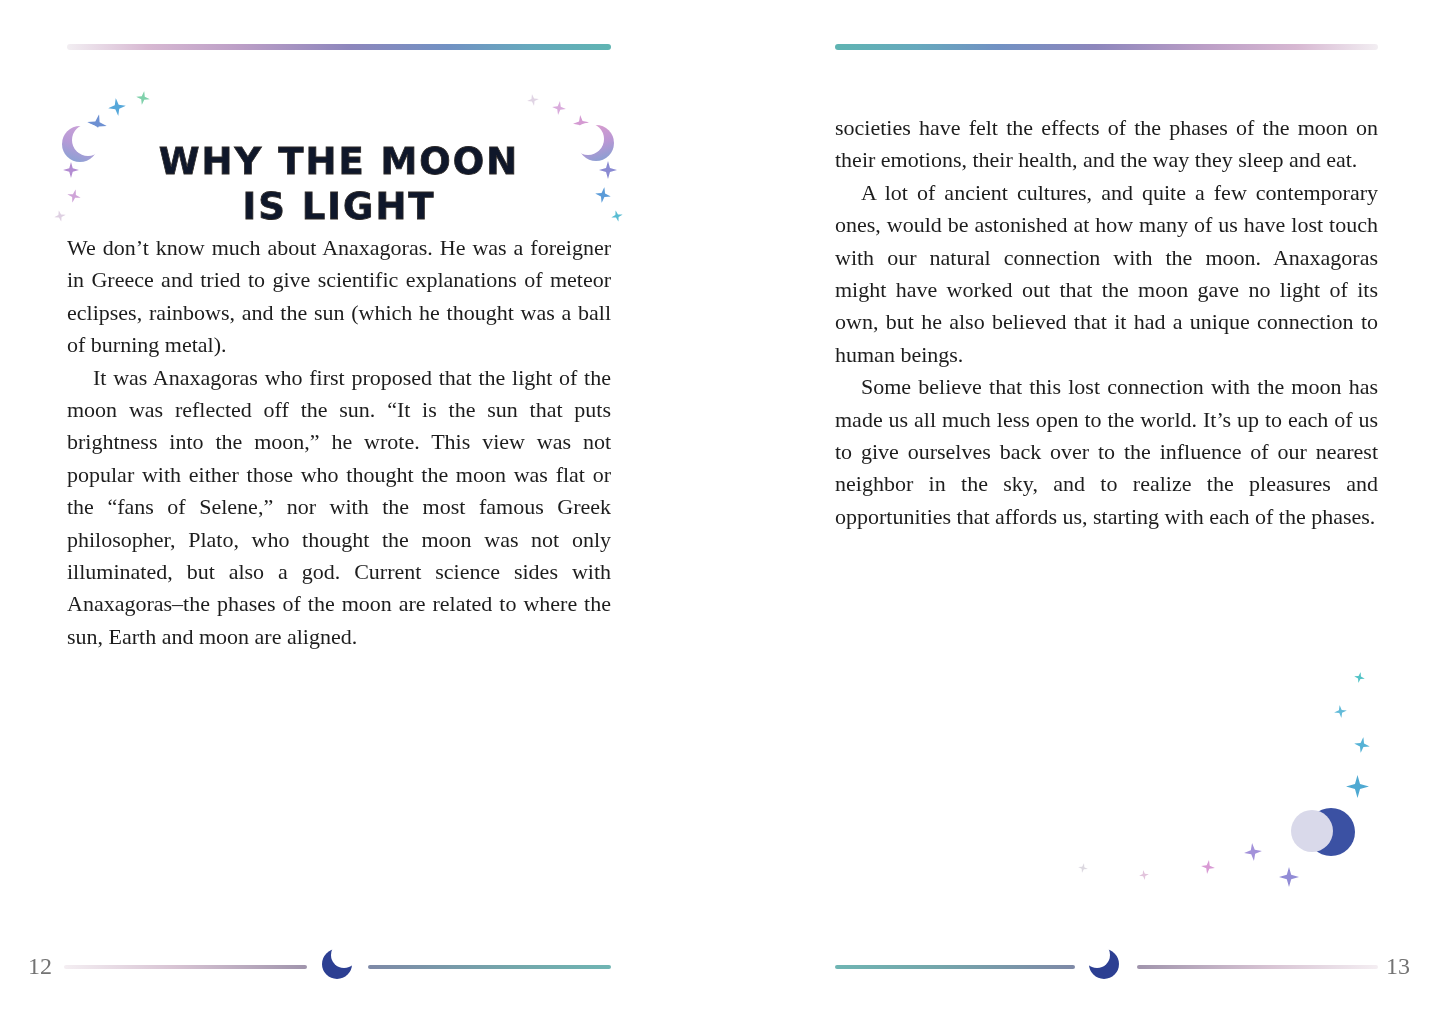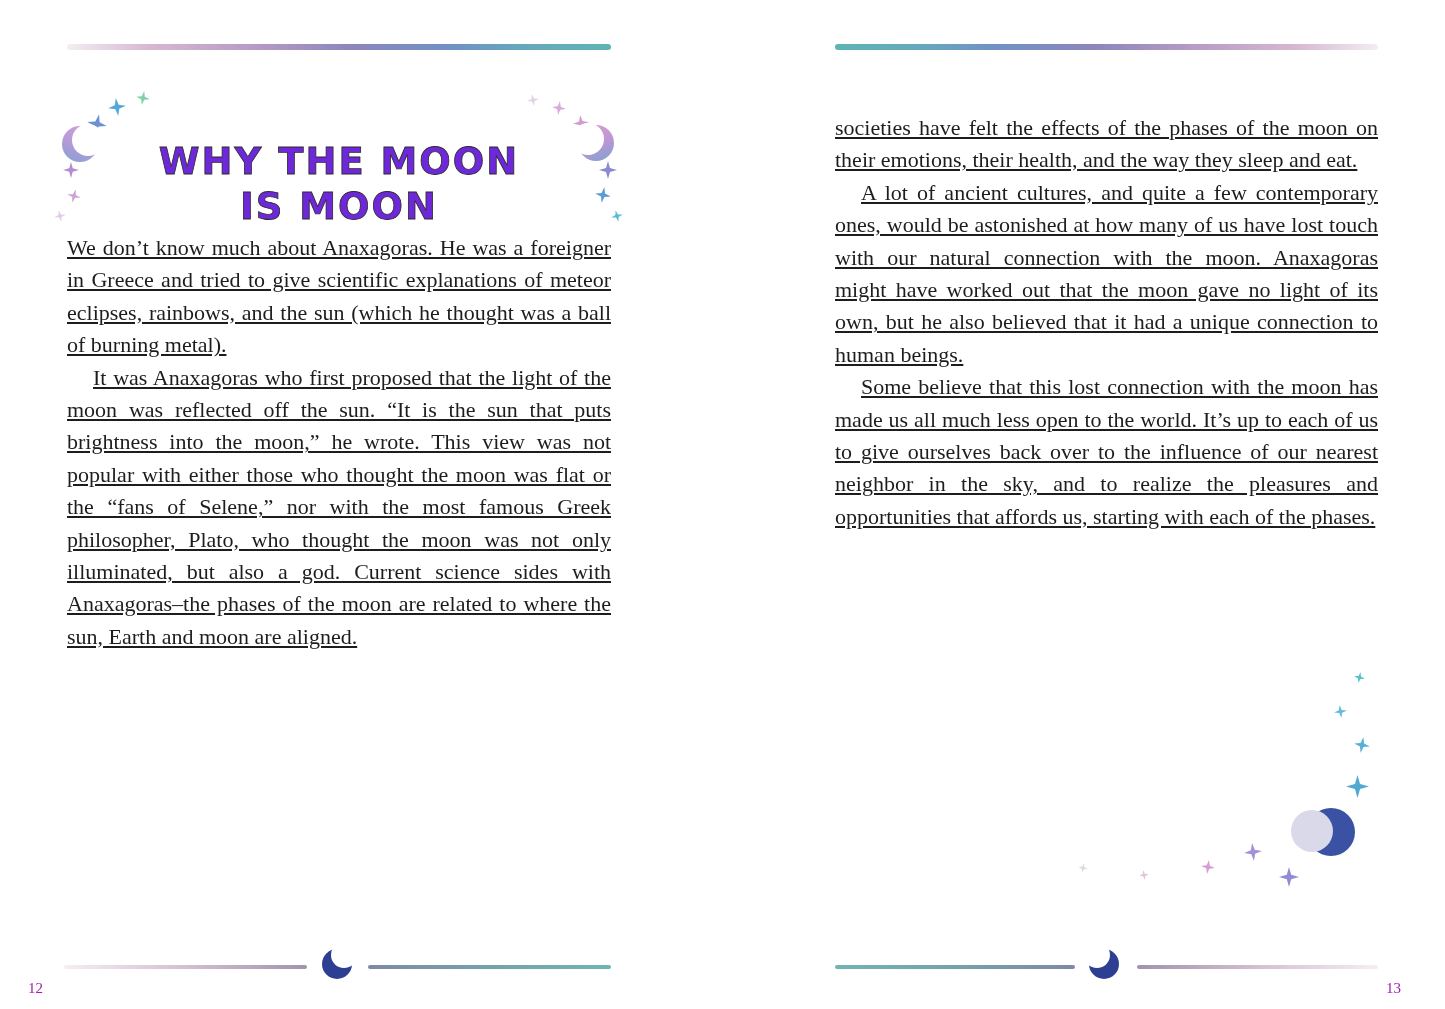--- a/index.html
+++ b/index.html
@@ -7,42 +7,42 @@
           font-family:"Liberation Serif",serif;}
   
   .topbar{position:absolute;top:44px;height:6px;border-radius:3px;}
   .topbar.l{left:67px;width:544px;
     background:linear-gradient(90deg,#f2eef2 0%,#d7b8d2 15%,#bb9ec6 32%,#8d86bc 52%,#7191c3 70%,#66a9bd 85%,#5fb4b2 100%);}
   .topbar.r{left:835px;width:543px;
     background:linear-gradient(90deg,#5fb4b2 0%,#66a9bd 15%,#7191c3 30%,#8d86bc 48%,#bb9ec6 68%,#d7b8d2 85%,#f2eef2 100%);}
   
   .title{position:absolute;left:67px;top:114px;width:544px;text-align:center;
     font-family:"DejaVu Sans",sans-serif;font-weight:800;font-size:37px;line-height:45px;
-    letter-spacing:2px;color:#6d28d9;-webkit-text-stroke:0.8px #2e2a28;}
+    letter-spacing:2px;color:#0f172a;-webkit-text-stroke:0.8px #2e2a28;}
   
   .body{position:absolute;font-size:22px;line-height:32.4px;color:#1d1d1d;text-align:justify;}
   .body.l{left:67px;top:232px;width:544px;}
   .body.r{left:835px;top:112px;width:543px;}
-  .para{margin:0;text-decoration:underline;}
+  .para{margin:0;}
   .para.indent{text-indent:26px;}
   
   .star{position:absolute;
     clip-path:polygon(50% 0%,61% 39%,100% 50%,61% 61%,50% 100%,39% 61%,0% 50%,39% 39%);}
   
   .dmoon{position:absolute;width:36px;height:36px;border-radius:50%;}
   .dmoon.l{background:linear-gradient(200deg,#c9a0d8 15%,#b49ad6 55%,#8aa2d4 92%);}
   .dmoon.r{background:linear-gradient(160deg,#d79ccf 15%,#b897d4 55%,#89a0d2 92%);}
   .dmoon::after{content:"";position:absolute;width:32px;height:32px;border-radius:50%;background:#fff;}
   .dmoon.l::after{left:10px;top:-2px;}
   .dmoon.r::after{left:-6px;top:-2px;}
   
   .bigmoon{position:absolute;left:1307px;top:808px;width:48px;height:48px;border-radius:50%;background:#3b51a3;}
   .bigmoon::before{content:"";position:absolute;width:42px;height:42px;border-radius:50%;background:#d9d9ea;left:-16px;top:2px;}
   
-  .pagenum{position:absolute;top:980px;font-size:15px;color:#a21caf;}
+  .pagenum{position:absolute;top:953px;font-size:24px;color:#737373;}
   .pagenum.l{left:28px;}
   .pagenum.r{left:1386px;}
   .fline{position:absolute;top:965px;height:4px;border-radius:2px;}
   .fline.f1{left:64px;width:243px;background:linear-gradient(90deg,#f4eef2 0%,#d8c4d4 45%,#a094ac 100%);}
   .fline.f2{left:368px;width:243px;background:linear-gradient(90deg,#7e89a7 0%,#73a7ab 60%,#6fb5b3 100%);}
   .fline.f3{left:835px;width:240px;background:linear-gradient(90deg,#6fb5b3 0%,#73a7ab 40%,#7e89a7 100%);}
   .fline.f4{left:1137px;width:241px;background:linear-gradient(90deg,#a094ac 0%,#d8c4d4 55%,#f4eef2 100%);}
   .fmoon{position:absolute;top:949px;width:30px;height:30px;border-radius:50%;background:#2c3f92;}
   .fmoon::after{content:"";position:absolute;width:26px;height:26px;border-radius:50%;background:#fff;}
   .fmoon.l{left:322px;}
@@ -66,21 +66,21 @@
   <div class="star" style="left:54px;top:210px;width:12px;height:12px;background:#ded0e2;transform:rotate(-12deg)"></div>
 
   <div class="star" style="left:527px;top:94px;width:12px;height:12px;background:#e0d4e4;transform:rotate(-10deg)"></div>
   <div class="star" style="left:552px;top:101px;width:14px;height:14px;background:#d9abdc;transform:rotate(8deg)"></div>
   <div class="star" style="left:573px;top:115px;width:16px;height:16px;background:#d49ad2;transform:rotate(-6deg)"></div>
   <div class="dmoon r" style="left:578px;top:125px;"></div>
   <div class="star" style="left:599px;top:161px;width:18px;height:18px;background:#8a8ad2;"></div>
   <div class="star" style="left:595px;top:187px;width:16px;height:16px;background:#5b9bd8;transform:rotate(10deg)"></div>
   <div class="star" style="left:611px;top:210px;width:12px;height:12px;background:#58bcd2;transform:rotate(-14deg)"></div>
 
-  <h1 class="title"><span>WHY THE MOON</span><br><span>IS MOON</span></h1>
+  <h1 class="title"><span>WHY THE MOON</span><br><span>IS LIGHT</span></h1>
 
   <div class="body l">
       <p class="para">We don’t know much about Anaxagoras. He was a foreigner in Greece and tried to give scientific explanations of meteor eclipses, rainbows, and the sun (which he thought was a ball of burning metal).</p>
       <p class="para indent">It was Anaxagoras who first proposed that the light of the moon was reflected off the sun. “It is the sun that puts brightness into the moon,” he wrote. This view was not popular with either those who thought the moon was flat or the “fans of Selene,” nor with the most famous Greek philosopher, Plato, who thought the moon was not only illuminated, but also a god. Current science sides with Anaxagoras–the phases of the moon are related to where the sun, Earth and moon are aligned.</p>
     </div>
 
   <span class="pagenum l">12</span>
   <div class="fline f1"></div>
   <div class="fmoon l"></div>
   <div class="fline f2"></div>

